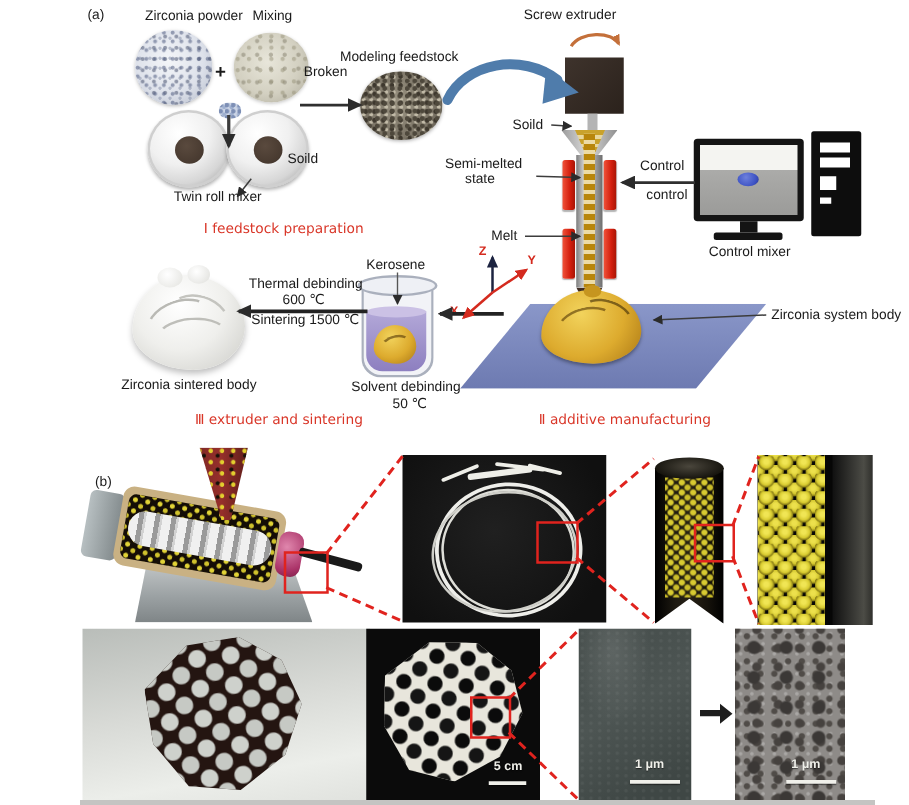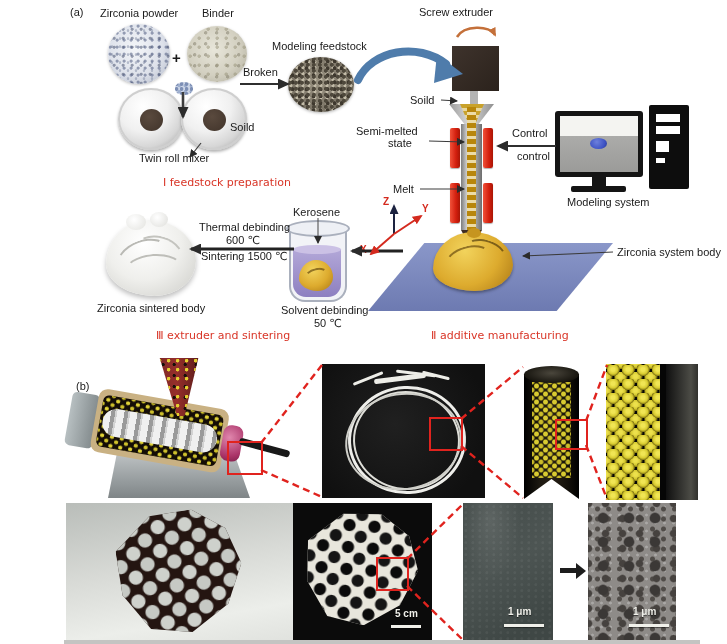--- a/index.html
+++ b/index.html
@@ -80,81 +80,81 @@
   .coilring{position:absolute;border-radius:50%;}
   .knot{position:absolute;background:#eeeee8;border-radius:2px;}
 </style>
 </head>
 <body>
 
 <div id="page">
 
   <div class="lbl" style="left:70px;top:6px">(a)</div>
 
-  <div class="lbl" style="left:100px;top:7px">Zirconia powder</div>
-  <div class="lbl" style="left:202px;top:7px">Binder</div>
+  <div class="lbl" style="left:116px;top:7px">Zirconia powder</div>
+  <div class="lbl" style="left:202px;top:7px">Mixing</div>
 
   <div class="blob powder" style="left:108px;top:24px;width:62px;height:60px"></div>
   <div class="lbl" style="left:172px;top:50px;font-size:15px;font-weight:bold">+</div>
   <div class="blob binder" style="left:187px;top:26px;width:60px;height:56px"></div>
 
   <div class="roll" style="left:118px;top:88px;width:66px;height:62px"></div>
   <div class="roll" style="left:181px;top:88px;width:66px;height:62px"></div>
   <div class="rollcore" style="left:140px;top:109px;width:23px;height:22px"></div>
   <div class="rollcore" style="left:203px;top:109px;width:23px;height:22px"></div>
   <div class="abs" style="left:175px;top:82px;width:18px;height:13px;border-radius:45%;background:
       radial-gradient(circle at 30% 40%, #7d8fb5 1.6px, rgba(0,0,0,0) 2.2px),
       radial-gradient(circle at 70% 60%, #9fb0cf 1.4px, rgba(0,0,0,0) 2px),#ccd5e6;
       background-size:5px 5px,6px 6px,100% 100%"></div>
 
   <div class="lbl" style="left:230px;top:121px">Soild</div>
   <div class="lbl" style="left:139px;top:152px">Twin roll mixer</div>
   <div class="red" style="left:163px;top:176px">Ⅰ feedstock preparation</div>
 
-  <div class="lbl" style="left:243px;top:66px">Broken</div>
+  <div class="lbl" style="left:243px;top:52px">Broken</div>
   <div class="lbl" style="left:272px;top:40px">Modeling feedstock</div>
   <div class="blob granules" style="left:288px;top:57px;width:66px;height:55px"></div>
 
   <div class="lbl" style="left:419px;top:6px">Screw extruder</div>
 
   <div class="abs" style="left:452px;top:46px;width:47px;height:45px;background:linear-gradient(135deg,#3e332c,#2b221c)"></div>
   <div class="abs" style="left:470px;top:91px;width:8px;height:15px;background:#b4b4b4"></div>
   <div class="abs" style="left:449px;top:104px;width:45px;height:21px;clip-path:polygon(0 0,100% 0,64% 100%,36% 100%);background:linear-gradient(90deg,#9a9a9a,#dadada 45%,#8f8f8f)"></div>
   <div class="abs" style="left:460px;top:104px;width:24px;height:21px;clip-path:polygon(0 0,100% 0,62% 100%,38% 100%);background:repeating-linear-gradient(180deg,#c9a22b 0 4px,#e8d79c 4px 7px)"></div>
   <div class="abs" style="left:461px;top:124px;width:21px;height:106px;background:linear-gradient(90deg,#7c7c7c,#e2e2e2 35%,#c0c0c0 55%,#6d6d6d)"></div>
   <div class="abs" style="left:467px;top:107px;width:9px;height:123px;background:repeating-linear-gradient(180deg,#b8860b 0 5px,#ecdba6 5px 8px)"></div>
   <div class="heater" style="left:450px;top:128px"></div>
   <div class="heater" style="left:483px;top:128px"></div>
   <div class="heater" style="left:450px;top:183px"></div>
   <div class="heater" style="left:483px;top:183px"></div>
   <div class="abs" style="left:459px;top:230px;width:25px;height:14px;clip-path:polygon(8% 0,92% 0,62% 100%,38% 100%);background:#3f2d24"></div>
   <div class="abs" style="left:466px;top:243px;width:11px;height:6px;clip-path:polygon(0 0,100% 0,50% 100%);background:#241811"></div>
 
   <div class="lbl" style="left:410px;top:94px">Soild</div>
   <div class="lbl" style="left:356px;top:125px">Semi-melted</div>
-  <div class="lbl" style="left:388px;top:137px">state</div>
+  <div class="lbl" style="left:372px;top:137px">state</div>
   <div class="lbl" style="left:393px;top:183px">Melt</div>
 
   <div class="lbl" style="left:512px;top:127px">Control</div>
   <div class="lbl" style="left:517px;top:150px">control</div>
 
   <div class="abs" style="left:555px;top:111px;width:88px;height:66px;background:#141414;border-radius:3px">
     <div class="abs" style="left:5px;top:5px;right:5px;bottom:5px;background:linear-gradient(180deg,#f4f4f1 0%,#f4f4f1 36%,#ababa9 36%,#9b9b99 100%)">
       <div class="abs" style="left:30px;top:22px;width:17px;height:11px;border-radius:50%;background:radial-gradient(circle at 40% 35%,#6d80dc,#3d52c4 65%,#28368c)"></div>
     </div>
   </div>
   <div class="abs" style="left:592px;top:177px;width:14px;height:9px;background:#141414"></div>
   <div class="abs" style="left:571px;top:186px;width:55px;height:6px;background:#141414;border-radius:2px"></div>
   <div class="abs" style="left:649px;top:105px;width:40px;height:84px;background:#0d0d0d;border-radius:2px">
     <div class="abs" style="left:7px;top:9px;width:24px;height:8px;background:#fff"></div>
     <div class="abs" style="left:7px;top:21px;width:24px;height:8px;background:#fff"></div>
     <div class="abs" style="left:7px;top:36px;width:13px;height:11px;background:#fff"></div>
     <div class="abs" style="left:7px;top:53px;width:9px;height:5px;background:#fff"></div>
   </div>
-  <div class="lbl" style="left:567px;top:196px">Modeling system</div>
+  <div class="lbl" style="left:567px;top:196px">Control mixer</div>
 
   <div class="axis" style="left:383px;top:196px">Z</div>
   <div class="axis" style="left:422px;top:203px">Y</div>
   <div class="axis" style="left:360px;top:244px">X</div>
 
   <div class="abs" style="left:368px;top:243px;width:245px;height:68px;clip-path:polygon(23% 0,100% 0,77% 100%,0 100%);background:linear-gradient(180deg,#8a97c9,#6d7ab1)"></div>
   <div class="abs gold" style="left:433px;top:232px;width:80px;height:59px;border-radius:50% 50% 48% 52% / 62% 56% 44% 38%;box-shadow:0 2px 3px rgba(0,0,0,.35)">
     <div class="streak" style="left:12px;top:14px;width:44px;height:26px;transform:rotate(-14deg)"></div>
     <div class="streak" style="left:30px;top:8px;width:40px;height:24px;transform:rotate(18deg);border-top-color:rgba(60,42,6,.6)"></div>
     <div class="abs" style="left:34px;top:-4px;width:14px;height:10px;border-radius:50%;background:#c6951f"></div>

